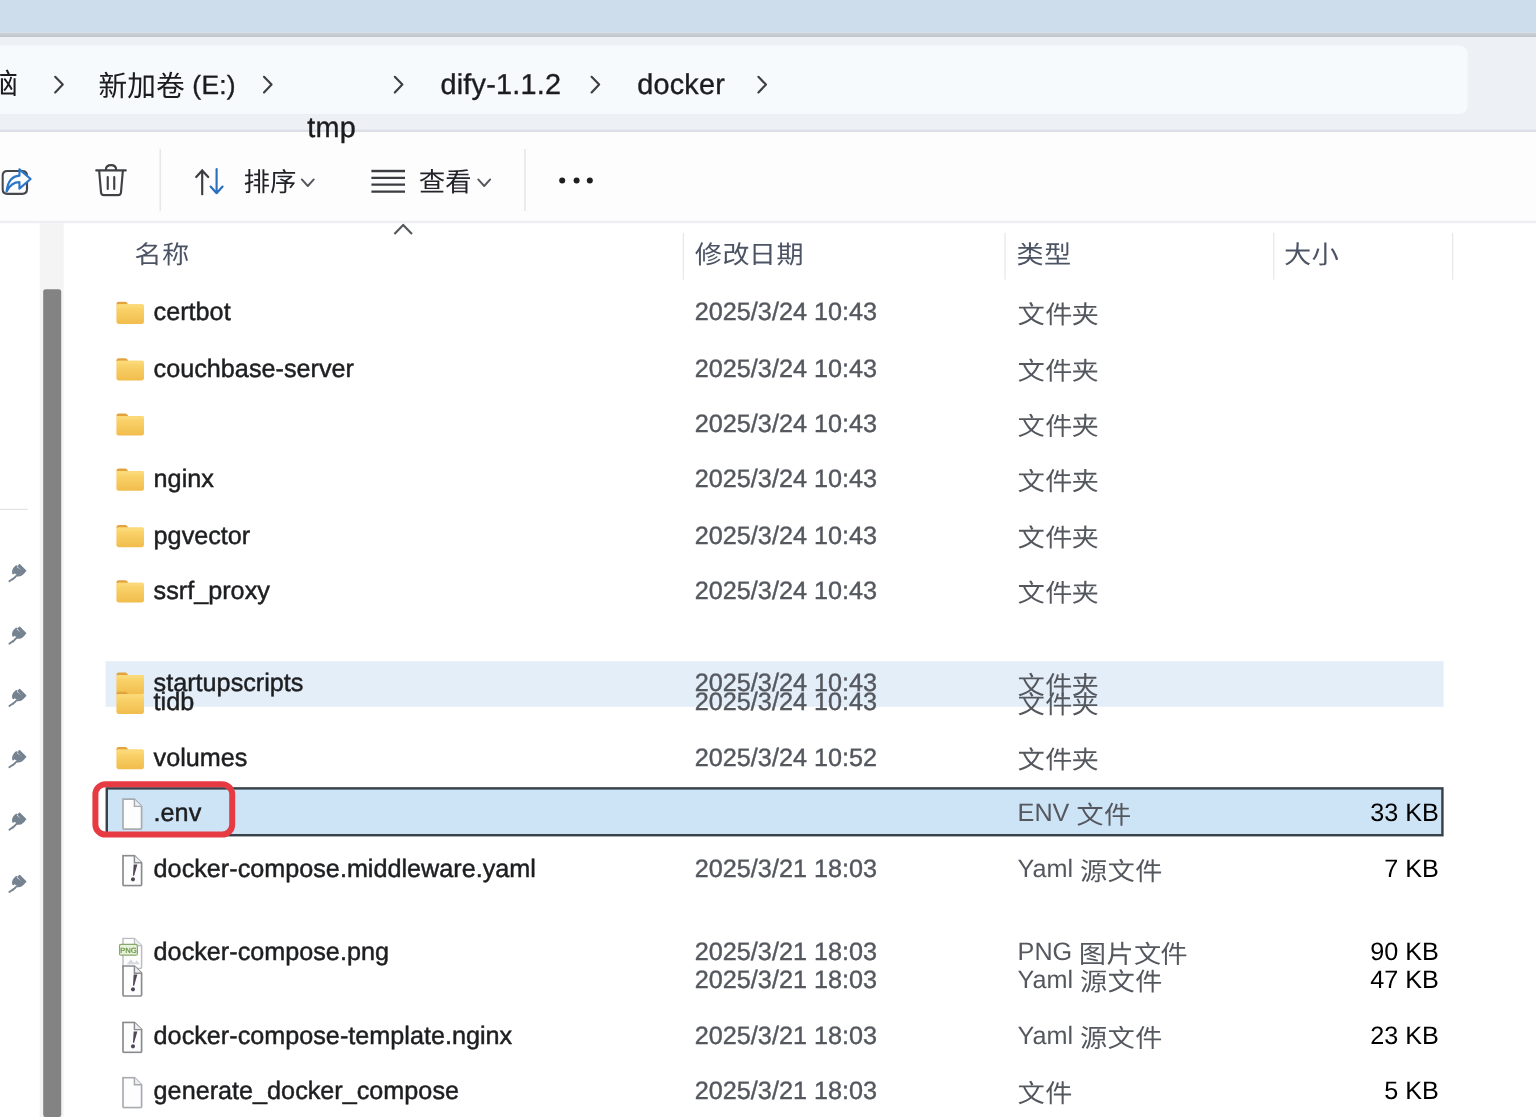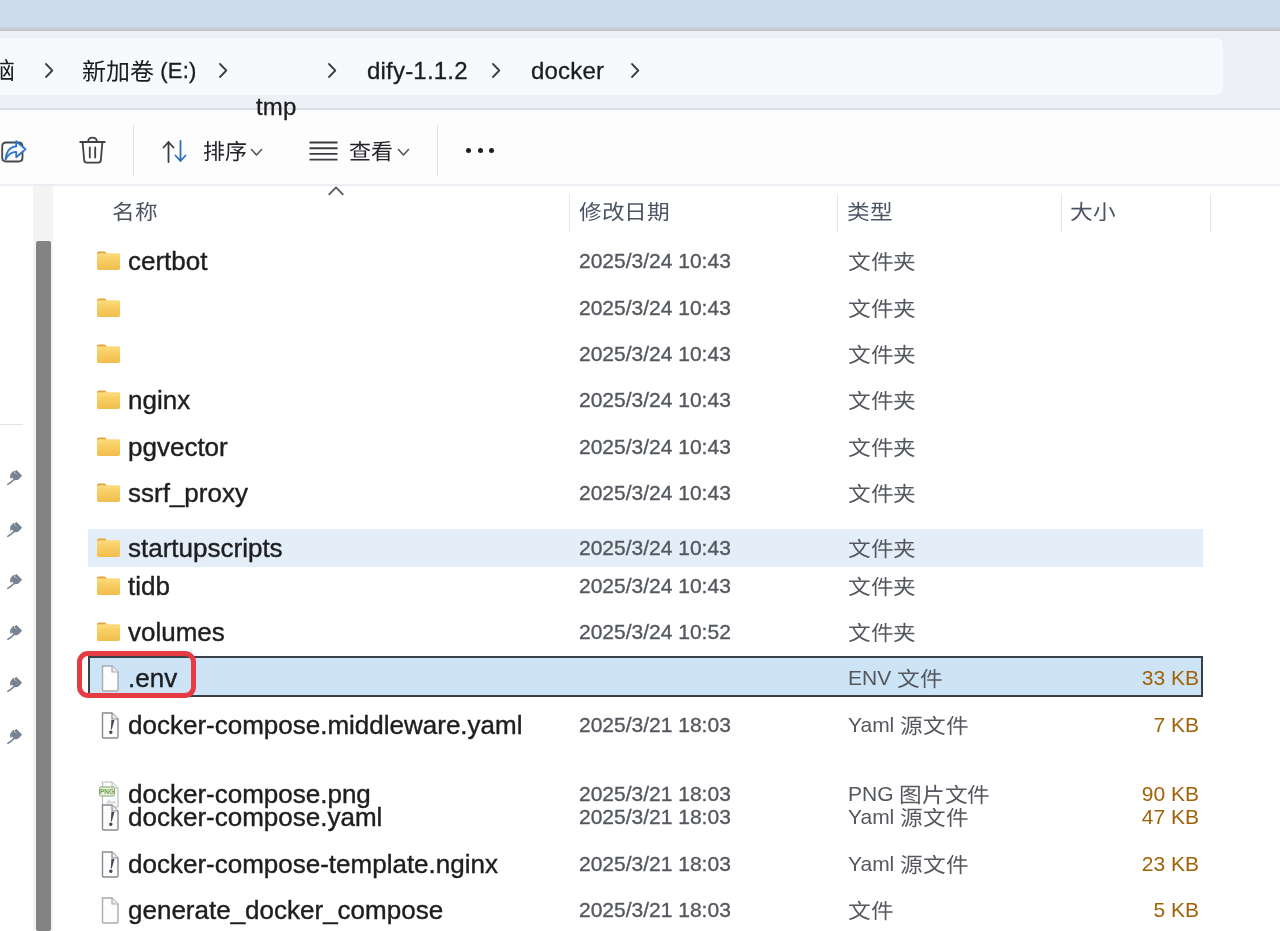--- a/index.html
+++ b/index.html
@@ -14,26 +14,26 @@
   #toolbar{left:0;top:110px;width:1280px;height:74px;background:#fdfdfe;}
   #toolbottom{left:0;top:184px;width:1280px;height:2px;background:#efedf4;}
   .tdiv{position:absolute;width:1px;background:#e2e2e6;top:124px;height:52px;}
   .crumb{top:57px;height:28px;line-height:28px;font-size:24px;color:#1c1c1e;letter-spacing:0.2px;-webkit-text-stroke:0.3px #1c1c1e;}
   .cjk{display:inline-block;}
   .crumb .cjk{vertical-align:-3px;}
   .tlabel{top:139px;height:24px;display:flex;align-items:center;color:#23242a;}
   .hdr{top:198px;height:26px;font-size:21px;color:#4c5464;display:flex;align-items:center;}
   .hdiv{position:absolute;width:1px;background:#e7e7e9;top:194px;height:39px;}
   .row{left:0;width:1280px;height:46px;}
-  .name{position:absolute;left:128px;top:0;height:46px;line-height:46px;font-size:26px;color:#1d1e20;white-space:pre;-webkit-text-stroke:0.4px #1d1e20;}
+  .name{position:absolute;left:128px;top:0;height:46px;line-height:46px;font-size:21px;color:#1d1e20;white-space:pre;-webkit-text-stroke:0.4px #1d1e20;}
   .date{position:absolute;left:579px;top:0;height:46px;line-height:46px;font-size:21px;color:#54585e;-webkit-text-stroke:0.35px #54585e;}
   .typ{position:absolute;left:848px;top:0;height:46px;color:#54585e;display:flex;align-items:center;}
   .typ .lat{font-size:21px;white-space:pre;}
   .typ .cjk{margin-top:1px;}
-  .siz{position:absolute;right:81px;top:0;height:46px;line-height:46px;font-size:21px;color:#a16207;}
+  .siz{position:absolute;right:81px;top:0;height:46px;line-height:46px;font-size:21px;color:#000000;}
   .icon{position:absolute;left:96px;top:12px;}
   .ficon{position:absolute;left:99px;top:10px;}
   #redbox{left:77px;top:651px;width:119px;height:47px;border:5px solid #e73b44;border-radius:11px;box-sizing:border-box;z-index:9;}
   #navline{left:0;top:424px;width:23px;height:1px;background:#e3e3e3;}
   #sbtrack{left:33px;top:186px;width:20px;height:745px;background:#f4f4f4;}
   #sbthumb{left:36px;top:241px;width:15px;height:690px;background:#838383;border-radius:2px;}
 </style>
 </head>
 <body>
 <svg width="0" height="0" style="position:absolute">
@@ -269,20 +269,21 @@
         <use href="#g-jia2" fill="currentColor"></use>
       </svg>
     </div>
 </div>
 <div class="row abs" style="top:284.6px">
 <svg class="icon" width="25" height="21" viewBox="0 0 25 21">
 <path d="M1 3.5 Q1 1.5 3 1.5 L8.2 1.5 Q9.3 1.5 10 2.4 L11.2 4 L1 4 Z" fill="#e2a33d"></path>
 <rect x="1" y="3.6" width="23" height="16.4" rx="1.8" fill="url(#foldg)"></rect>
 <rect x="1" y="3.6" width="23" height="2.6" rx="1.3" fill="#fbd978"></rect>
 </svg>
+<div class="name">couchbase-server</div>
 <div class="date">2025/3/24 10:43</div>
 <div class="typ">
       <svg class="cjk" style="width:22.7px;height:21px;" viewBox="0 0 100 100" preserveAspectRatio="none">
         <use href="#g-wen" fill="currentColor"></use>
       </svg>
       <svg class="cjk" style="width:22.7px;height:21px;" viewBox="0 0 100 100" preserveAspectRatio="none">
         <use href="#g-jian" fill="currentColor"></use>
       </svg>
       <svg class="cjk" style="width:22.7px;height:21px;" viewBox="0 0 100 100" preserveAspectRatio="none">
         <use href="#g-jia2" fill="currentColor"></use>
@@ -361,21 +362,21 @@
         <use href="#g-wen" fill="currentColor"></use>
       </svg>
       <svg class="cjk" style="width:22.7px;height:21px;" viewBox="0 0 100 100" preserveAspectRatio="none">
         <use href="#g-jian" fill="currentColor"></use>
       </svg>
       <svg class="cjk" style="width:22.7px;height:21px;" viewBox="0 0 100 100" preserveAspectRatio="none">
         <use href="#g-jia2" fill="currentColor"></use>
       </svg>
     </div>
 </div>
-<div class="row abs" style="top:525px">
+<div class="row abs" style="top:547px">
 <div style="position:absolute;left:88px;top:3.5px;width:1115px;height:38px;background:#e4eef9;"></div>
 <svg class="icon" width="25" height="21" viewBox="0 0 25 21">
 <path d="M1 3.5 Q1 1.5 3 1.5 L8.2 1.5 Q9.3 1.5 10 2.4 L11.2 4 L1 4 Z" fill="#e2a33d"></path>
 <rect x="1" y="3.6" width="23" height="16.4" rx="1.8" fill="url(#foldg)"></rect>
 <rect x="1" y="3.6" width="23" height="2.6" rx="1.3" fill="#fbd978"></rect>
 </svg>
 <div class="name">startupscripts</div>
 <div class="date">2025/3/24 10:43</div>
 <div class="typ">
       <svg class="cjk" style="width:22.7px;height:21px;" viewBox="0 0 100 100" preserveAspectRatio="none">
@@ -495,21 +496,20 @@
       </svg>
     </div>
 <div class="siz">90 KB</div>
 </div>
 <div class="row abs" style="top:794.3px">
 <svg class="ficon" width="22" height="27" viewBox="0 0 22 27">
 <path d="M3.5 1 H13 L19 7 V25 Q19 26 18 26 H4.5 Q3.5 26 3.5 25 Z" fill="#fdfdfd" stroke="#898b8f" stroke-width="1.4"></path>
 <path d="M13 1 V7 H19" fill="#eceef0" stroke="#898b8f" stroke-width="1.2"></path>
 <text x="12.5" y="22" font-size="21" font-weight="bold" font-style="italic" fill="#514659" text-anchor="middle" font-family="Liberation Serif,serif">!</text>
 </svg>
-<div class="name">docker-compose.yaml</div>
 <div class="date">2025/3/21 18:03</div>
 <div class="typ">
       <span class="lat">Yaml </span>
       <svg class="cjk" style="width:22.7px;height:21px;" viewBox="0 0 100 100" preserveAspectRatio="none">
         <use href="#g-yuan" fill="currentColor"></use>
       </svg>
       <svg class="cjk" style="width:22.7px;height:21px;" viewBox="0 0 100 100" preserveAspectRatio="none">
         <use href="#g-wen" fill="currentColor"></use>
       </svg>
       <svg class="cjk" style="width:22.7px;height:21px;" viewBox="0 0 100 100" preserveAspectRatio="none">

